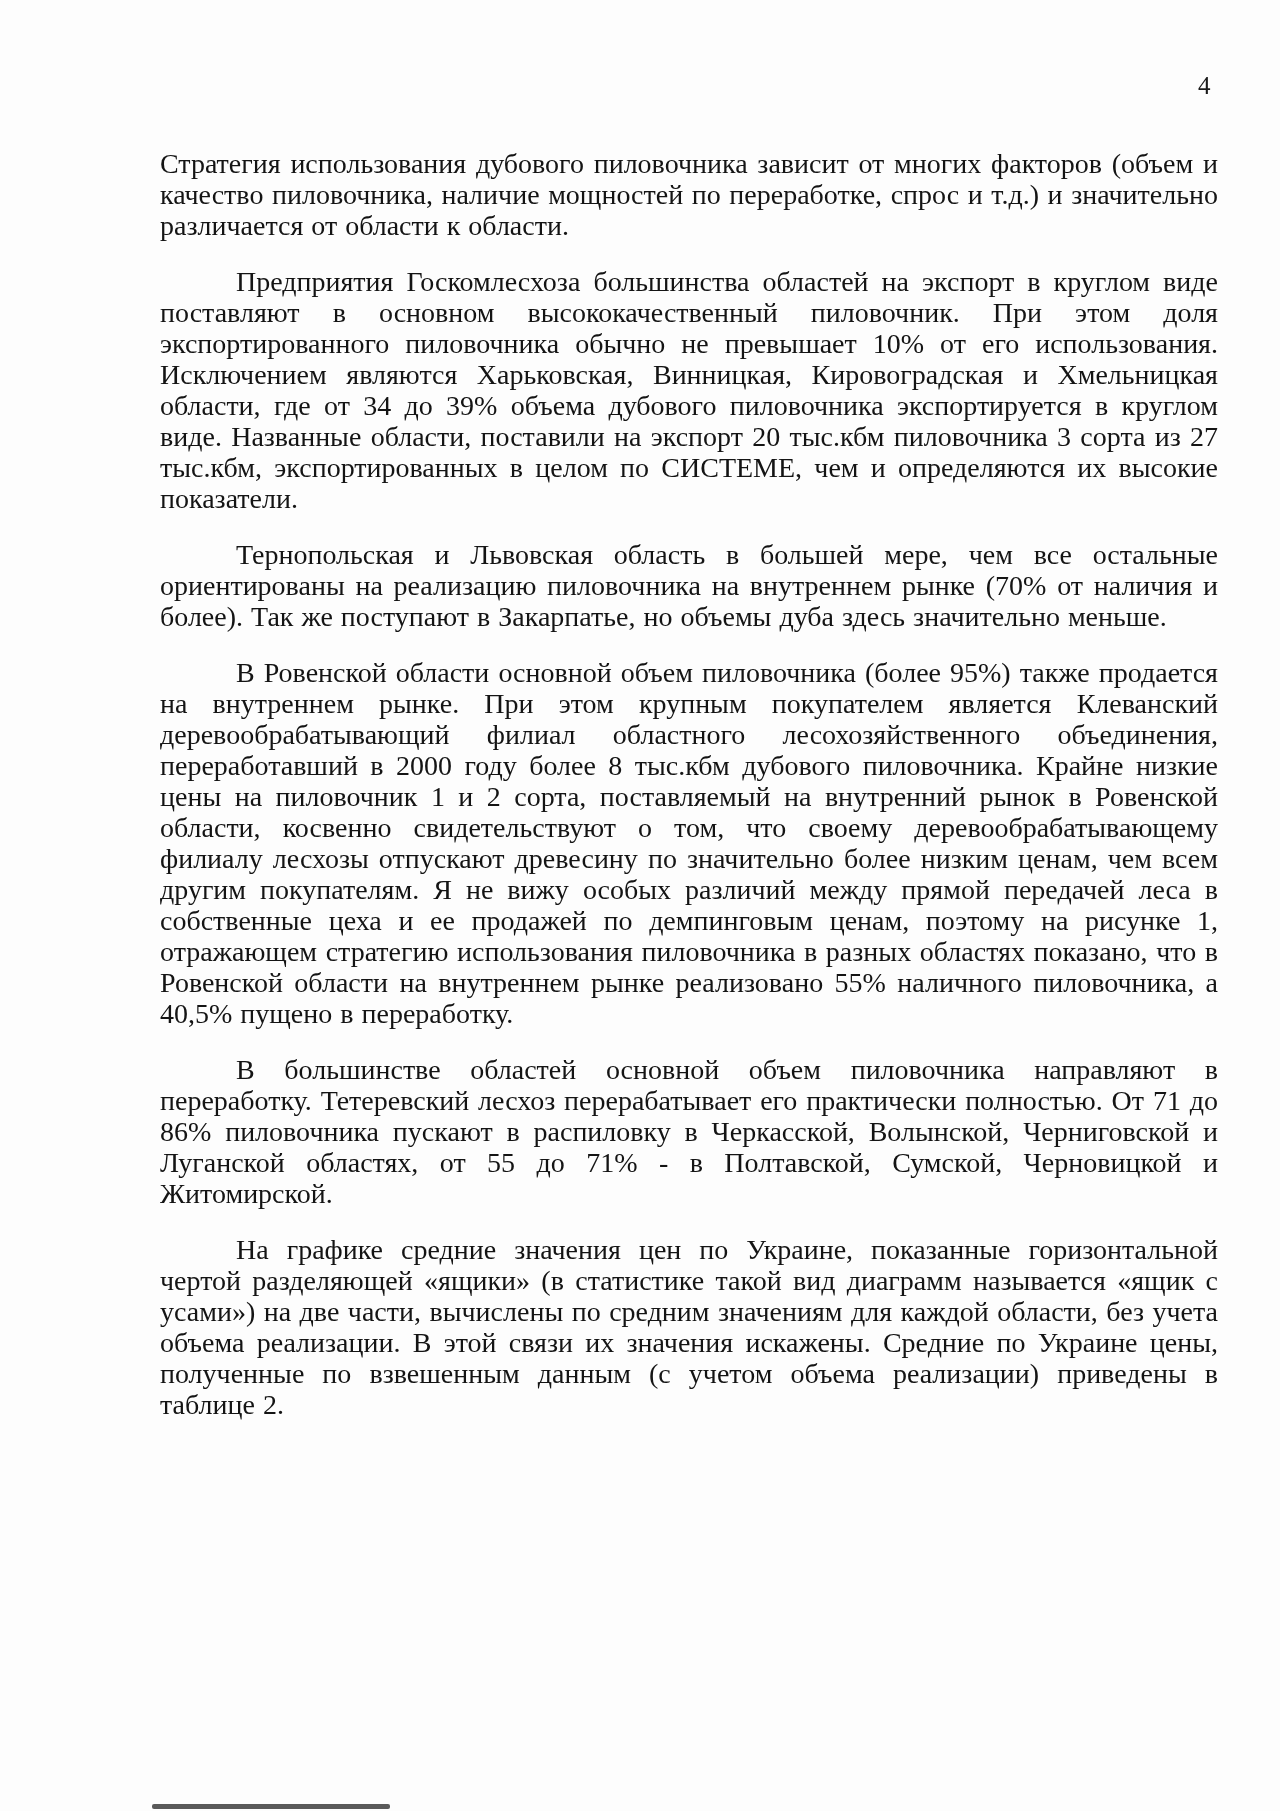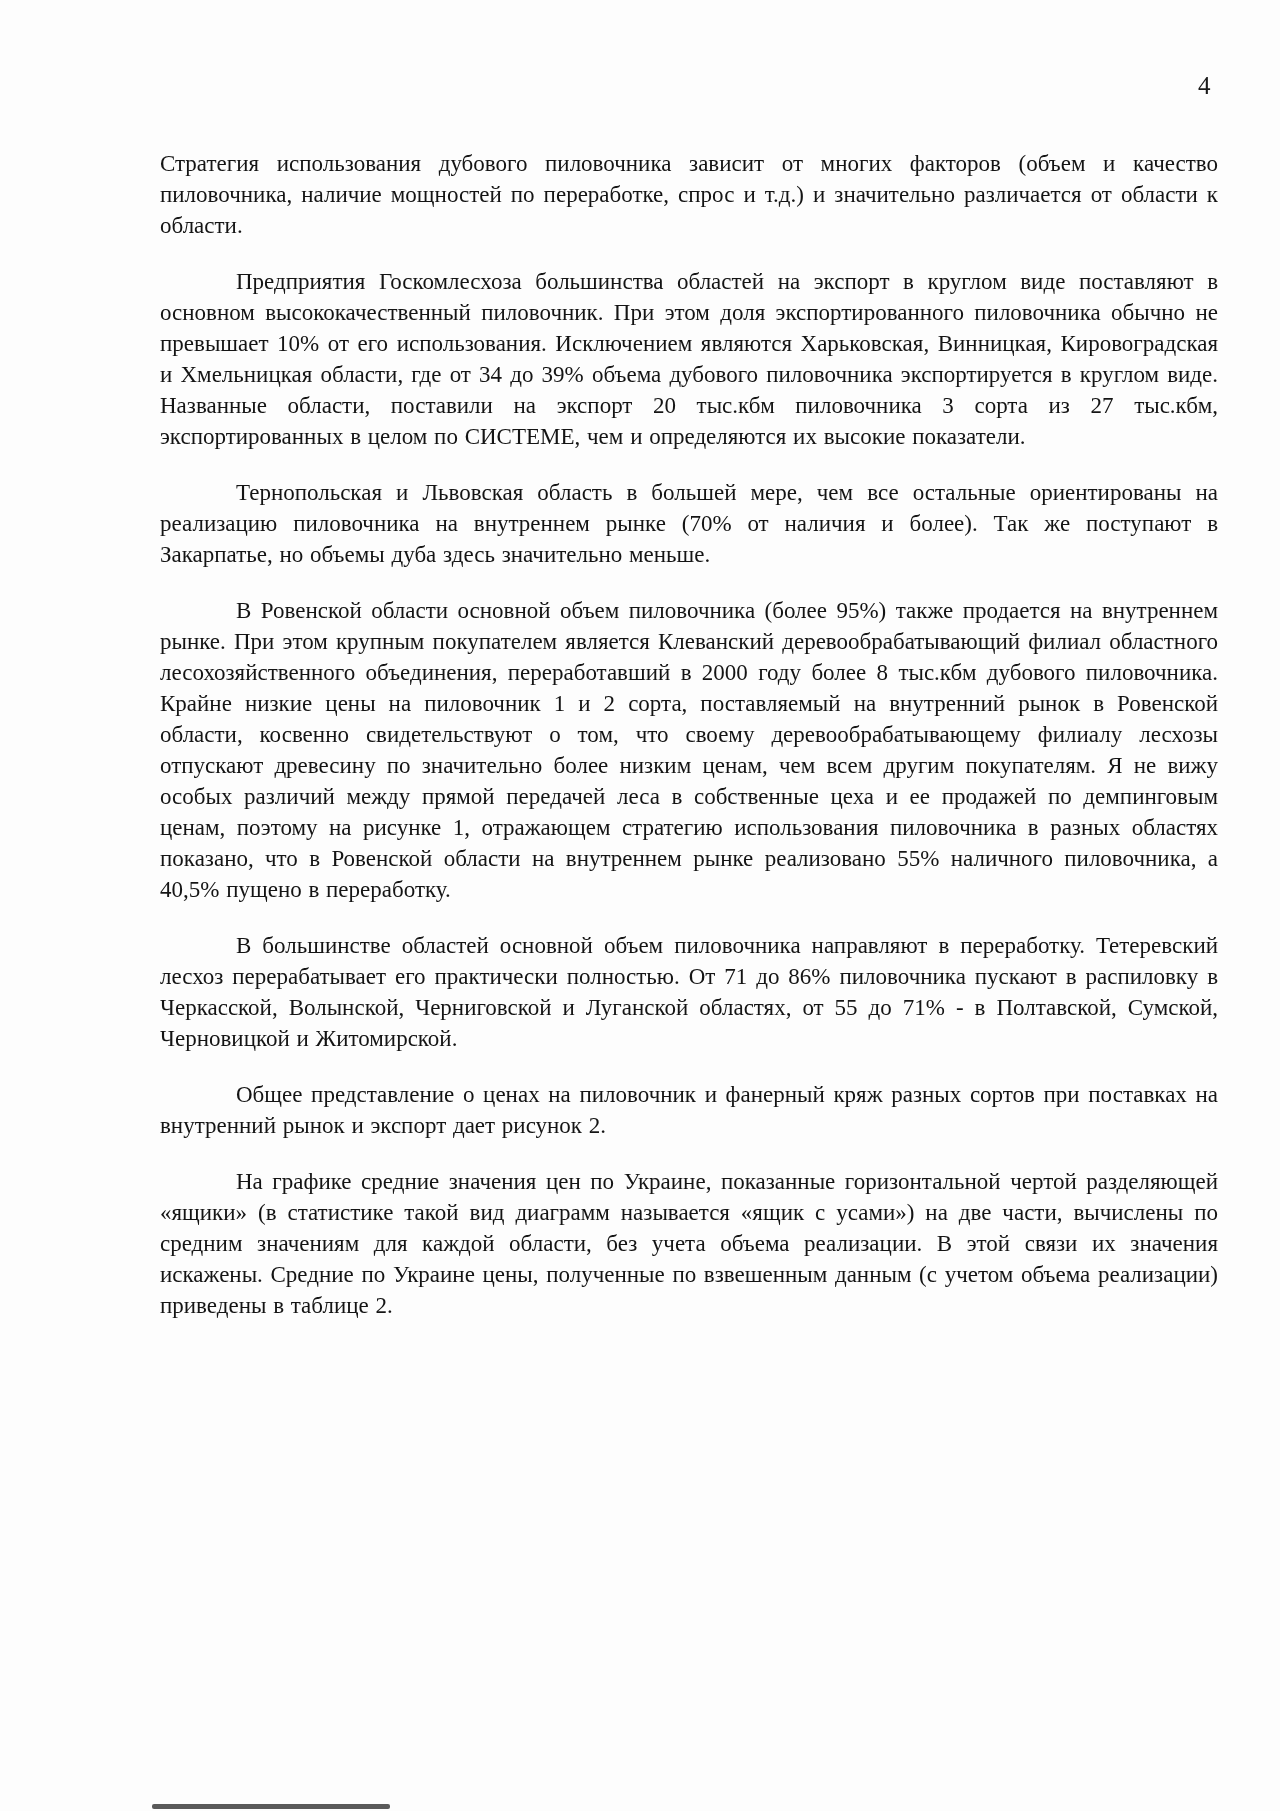--- a/index.html
+++ b/index.html
@@ -25,21 +25,21 @@
     color: #1a1a1a;
   }
   .content {
     position: absolute;
     left: 160px;
     top: 148px;
     width: 1058px;
   }
   .content p {
     margin: 0 0 25px 0;
-    font-size: 23px;
+    font-size: 28px;
     line-height: 31px;
     text-align: justify;
     text-justify: inter-word;
     word-spacing: 1px;
     color: #141414;
   }
   .content p.indented {
     text-indent: 76px;
   }
   
@@ -66,20 +66,19 @@
 
     <p class="indented">Предприятия Госкомлесхоза большинства областей на экспорт в круглом виде поставляют в основном высококачественный пиловочник. При этом доля экспортированного пиловочника обычно не превышает 10% от его использования. Исключением являются Харьковская, Винницкая, Кировоградская и Хмельницкая области, где от 34 до 39% объема дубового пиловочника экспортируется в круглом виде. Названные области, поставили на экспорт 20 тыс.кбм пиловочника 3 сорта из 27 тыс.кбм, экспортированных в целом по СИСТЕМЕ, чем и определяются их высокие показатели.</p>
 
     <p class="indented">Тернопольская и Львовская область в большей мере, чем все остальные ориентированы на реализацию пиловочника на внутреннем рынке (70% от наличия и более). Так же поступают в Закарпатье, но объемы дуба здесь значительно меньше.</p>
 
     <p class="indented">В Ровенской области основной объем пиловочника (более 95%) также продается на внутреннем рынке. При  этом крупным покупателем является Клеванский деревообрабатывающий филиал областного лесохозяйственного объединения, переработавший в 2000 году более 8 тыс.кбм  дубового пиловочника.  Крайне низкие цены на пиловочник 1 и 2 сорта, поставляемый на внутренний рынок в Ровенской области, косвенно свидетельствуют о том, что своему деревообрабатывающему филиалу лесхозы отпускают древесину по значительно более низким ценам, чем всем другим покупателям. Я не вижу особых различий между прямой передачей леса в собственные цеха и ее продажей по демпинговым ценам, поэтому на рисунке 1, отражающем стратегию использования пиловочника в разных областях показано, что в Ровенской области на внутреннем рынке реализовано 55% наличного пиловочника, а 40,5% пущено в переработку.</p>
 
     <p class="indented">В большинстве областей основной объем пиловочника направляют в переработку. Тетеревский лесхоз перерабатывает  его практически полностью. От 71 до 86% пиловочника пускают в распиловку в Черкасской, Волынской, Черниговской и Луганской областях, от 55 до 71% - в Полтавской, Сумской, Черновицкой и Житомирской.</p>
 
 
-    <p class="indented">Общее представление о ценах на пиловочник и фанерный кряж разных сортов при поставках на внутренний рынок и экспорт дает рисунок 2.</p>
 
     <p class="indented">На графике средние значения цен по Украине, показанные горизонтальной чертой разделяющей «ящики» (в статистике такой вид диаграмм называется «ящик с усами») на две части, вычислены по средним значениям для каждой области, без учета объема реализации. В этой связи их значения искажены. Средние по Украине цены, полученные по взвешенным данным  (с учетом объема реализации) приведены в таблице 2.</p>
   </div>
 
   <div class="scan-artifact"></div>
 
 </div>
 
 </body></html>

